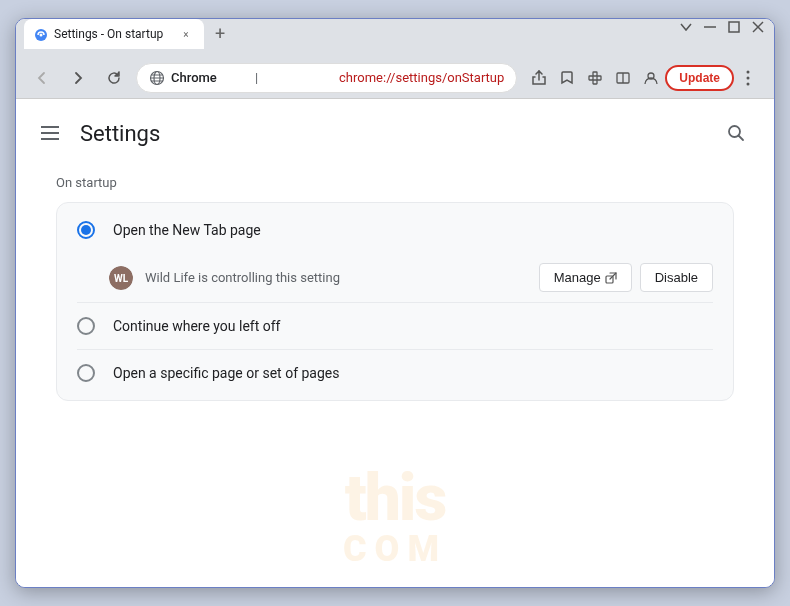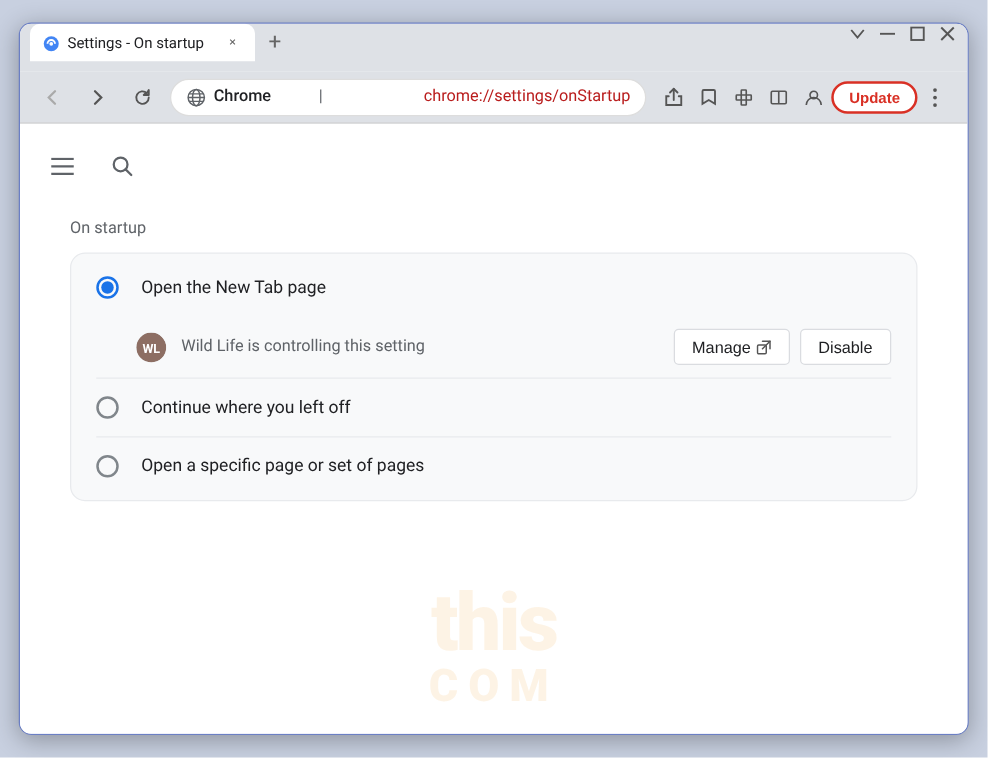--- a/index.html
+++ b/index.html
@@ -537,20 +537,21 @@
     <div class="page-content">
 
       <div class="settings-header">
         <div class="menu-icon">
           <svg width="18" height="14" viewBox="0 0 18 14">
               <line x1="0" y1="1" x2="18" y2="1" stroke="#5f6368" stroke-width="1.8" stroke-linecap="round"></line>
               <line x1="0" y1="7" x2="18" y2="7" stroke="#5f6368" stroke-width="1.8" stroke-linecap="round"></line>
               <line x1="0" y1="13" x2="18" y2="13" stroke="#5f6368" stroke-width="1.8" stroke-linecap="round"></line>
             </svg>
         </div>
+        <h1 class="settings-title">Settings</h1>
         <div class="search-icon-btn">
           <svg width="18" height="18" viewBox="0 0 18 18">
               <circle cx="7.5" cy="7.5" r="5.5" stroke="#5f6368" stroke-width="1.8" fill="none"></circle>
               <line x1="11.5" y1="11.5" x2="16" y2="16" stroke="#5f6368" stroke-width="1.8" stroke-linecap="round"></line>
             </svg>
         </div>
       </div>
 
       <div class="section">
         <div class="section-label">On startup</div>

